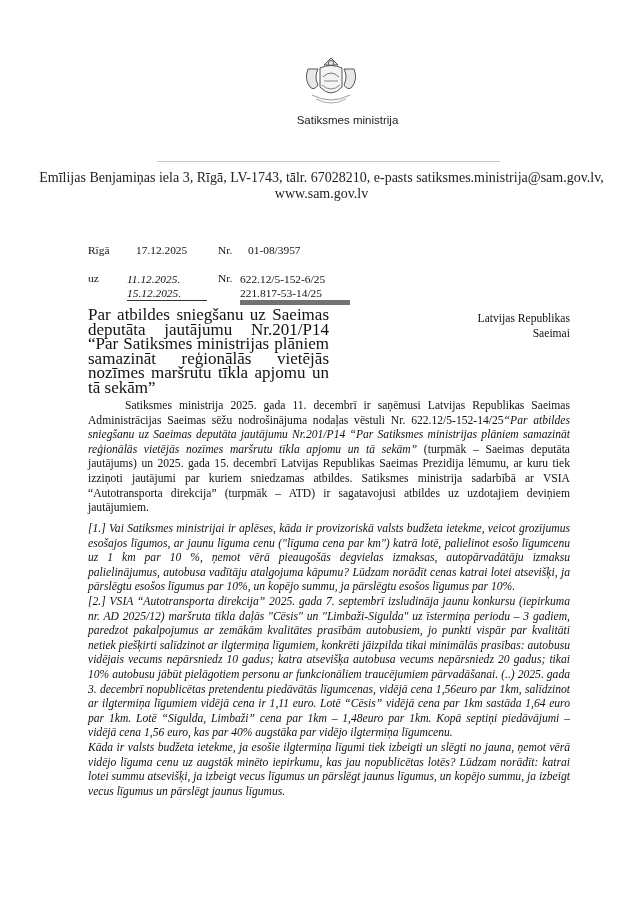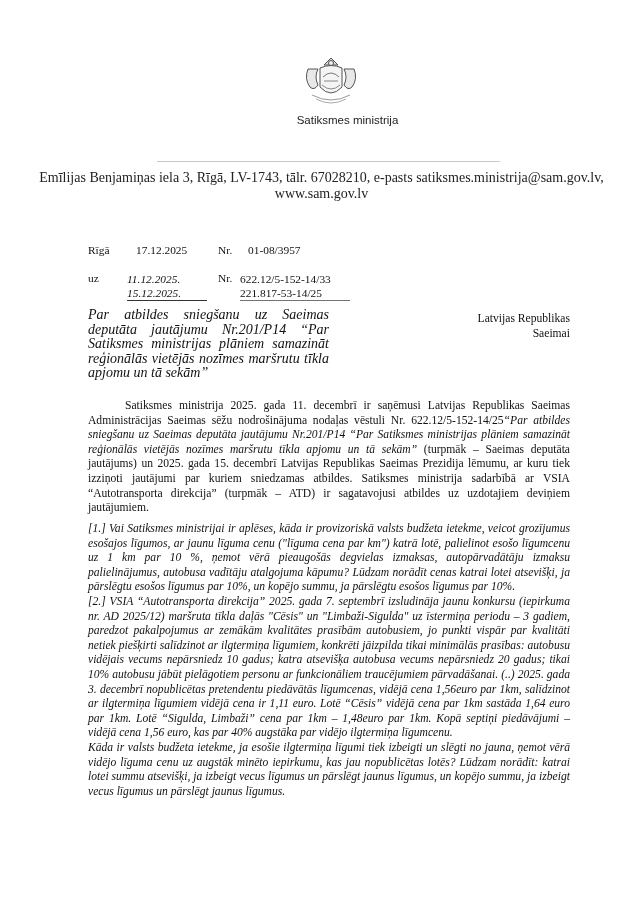--- a/index.html
+++ b/index.html
@@ -3,21 +3,21 @@
 <meta charset="utf-8">
 <style>
   html, body { margin: 0; padding: 0; background: #ffffff; }
   body { width: 643px; height: 909px; position: relative; overflow: hidden; font-family: "Liberation Serif", serif; color: #111; }
   .logo { position: absolute; left: 300px; top: 55px; width: 62px; height: 55px; }
   .ministry-name { position: absolute; left: 0; width: 643px; top: 114px; text-align: center; font-family: "Liberation Sans", sans-serif; font-size: 11.5px; color: #222; padding-left: 26px; }
   .hr { position: absolute; left: 157px; top: 161px; width: 343px; height: 1px; background: #c8c8c8; }
   .address { position: absolute; left: 0; width: 643px; top: 170px; text-align: center; font-size: 14px; color: #222; }
   .meta { position: absolute; font-size: 11.4px; margin-top: 37px; }
   .recipient { position: absolute; right: 73px; top: 264px; text-align: right; font-size: 11.6px; line-height: 15px; margin-top: 47px; }
-  .subject { position: absolute; left: 88px; top: 308px; width: 241px; font-style: italic; font-size: 14px; line-height: 14.6px; text-align: justify; text-align-last: left; }
+  .subject { position: absolute; left: 88px; top: 308px; width: 241px; font-size: 17px; line-height: 14.6px; text-align: justify; text-align-last: left; }
   .body-text { position: absolute; left: 88px; width: 482px; font-size: 11.6px; line-height: 14.6px; text-align: justify; }
   .p1 { top: 399px; text-indent: 37px; }
   .q { font-style: italic; }
   .questions { top: 522px; }
   .questions p { margin: 0; }
 </style>
 </head>
 <body>
 
 <svg class="logo" viewBox="0 0 62 55">
@@ -45,22 +45,22 @@
   <span class="meta lbl" style="left:218px;top:207px;">Nr.</span>
   <span class="meta val" style="left:240px;top:207px;width:110px;padding-left:8px;">01-08/3957</span>
 
   <span class="meta lbl" style="left:88px;top:235px;">uz</span>
   <span class="meta" style="left:127px;top:235px;width:80px;line-height:15px;font-style:italic;">
     <span style="display:block;">11.12.2025.</span>
     <span style="display:block;border-bottom:1px solid #333;line-height:13px;">15.12.2025.</span>
   </span>
   <span class="meta lbl" style="left:218px;top:235px;">Nr.</span>
   <span class="meta" style="left:240px;top:235px;width:110px;line-height:15px;">
-    <span style="display:block;">622.12/5-152-14/33</span>
-    <span style="display:block;border-bottom:1px solid #737373;line-height:13px;">221.817-53-14/25</span>
+    <span style="display:block;">622.12/5-152-6/25</span>
+    <span style="display:block;border-bottom:5px solid #737373;line-height:13px;">221.817-53-14/25</span>
   </span>
 </div>
 
 <div class="recipient">
   <div>Latvijas Republikas</div>
   <div>Saeimai</div>
 </div>
 
 <div class="subject">Par atbildes sniegšanu uz Saeimas deputāta jautājumu Nr.201/P14 “Par Satiksmes ministrijas plāniem samazināt reģionālās vietējās nozīmes maršrutu tīkla apjomu un tā sekām”</div>
 

